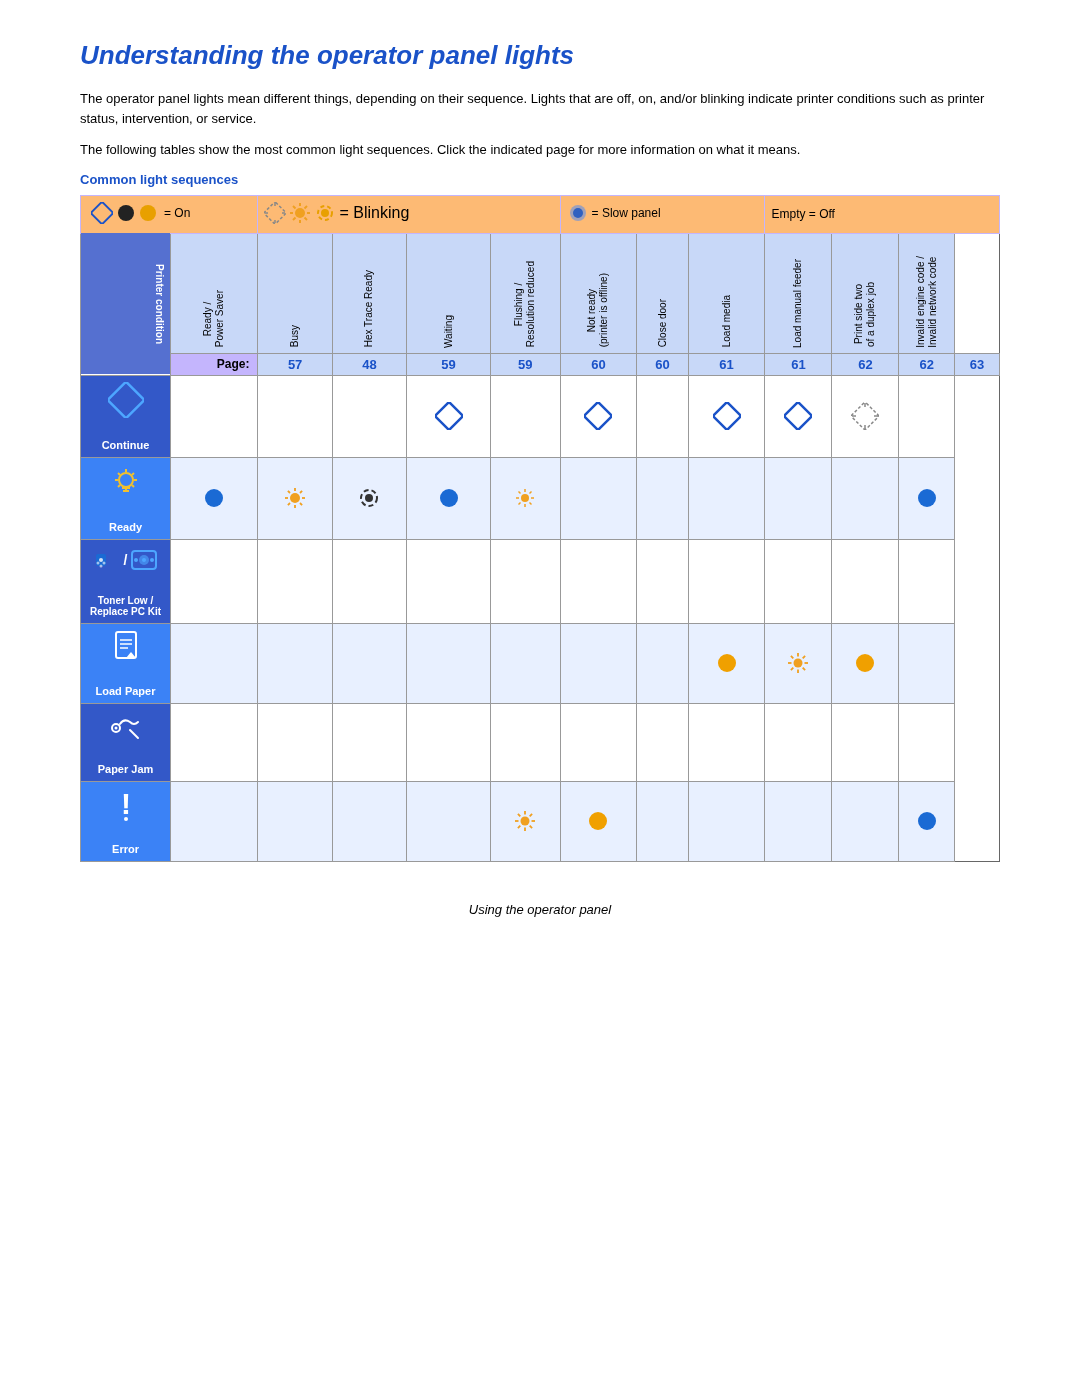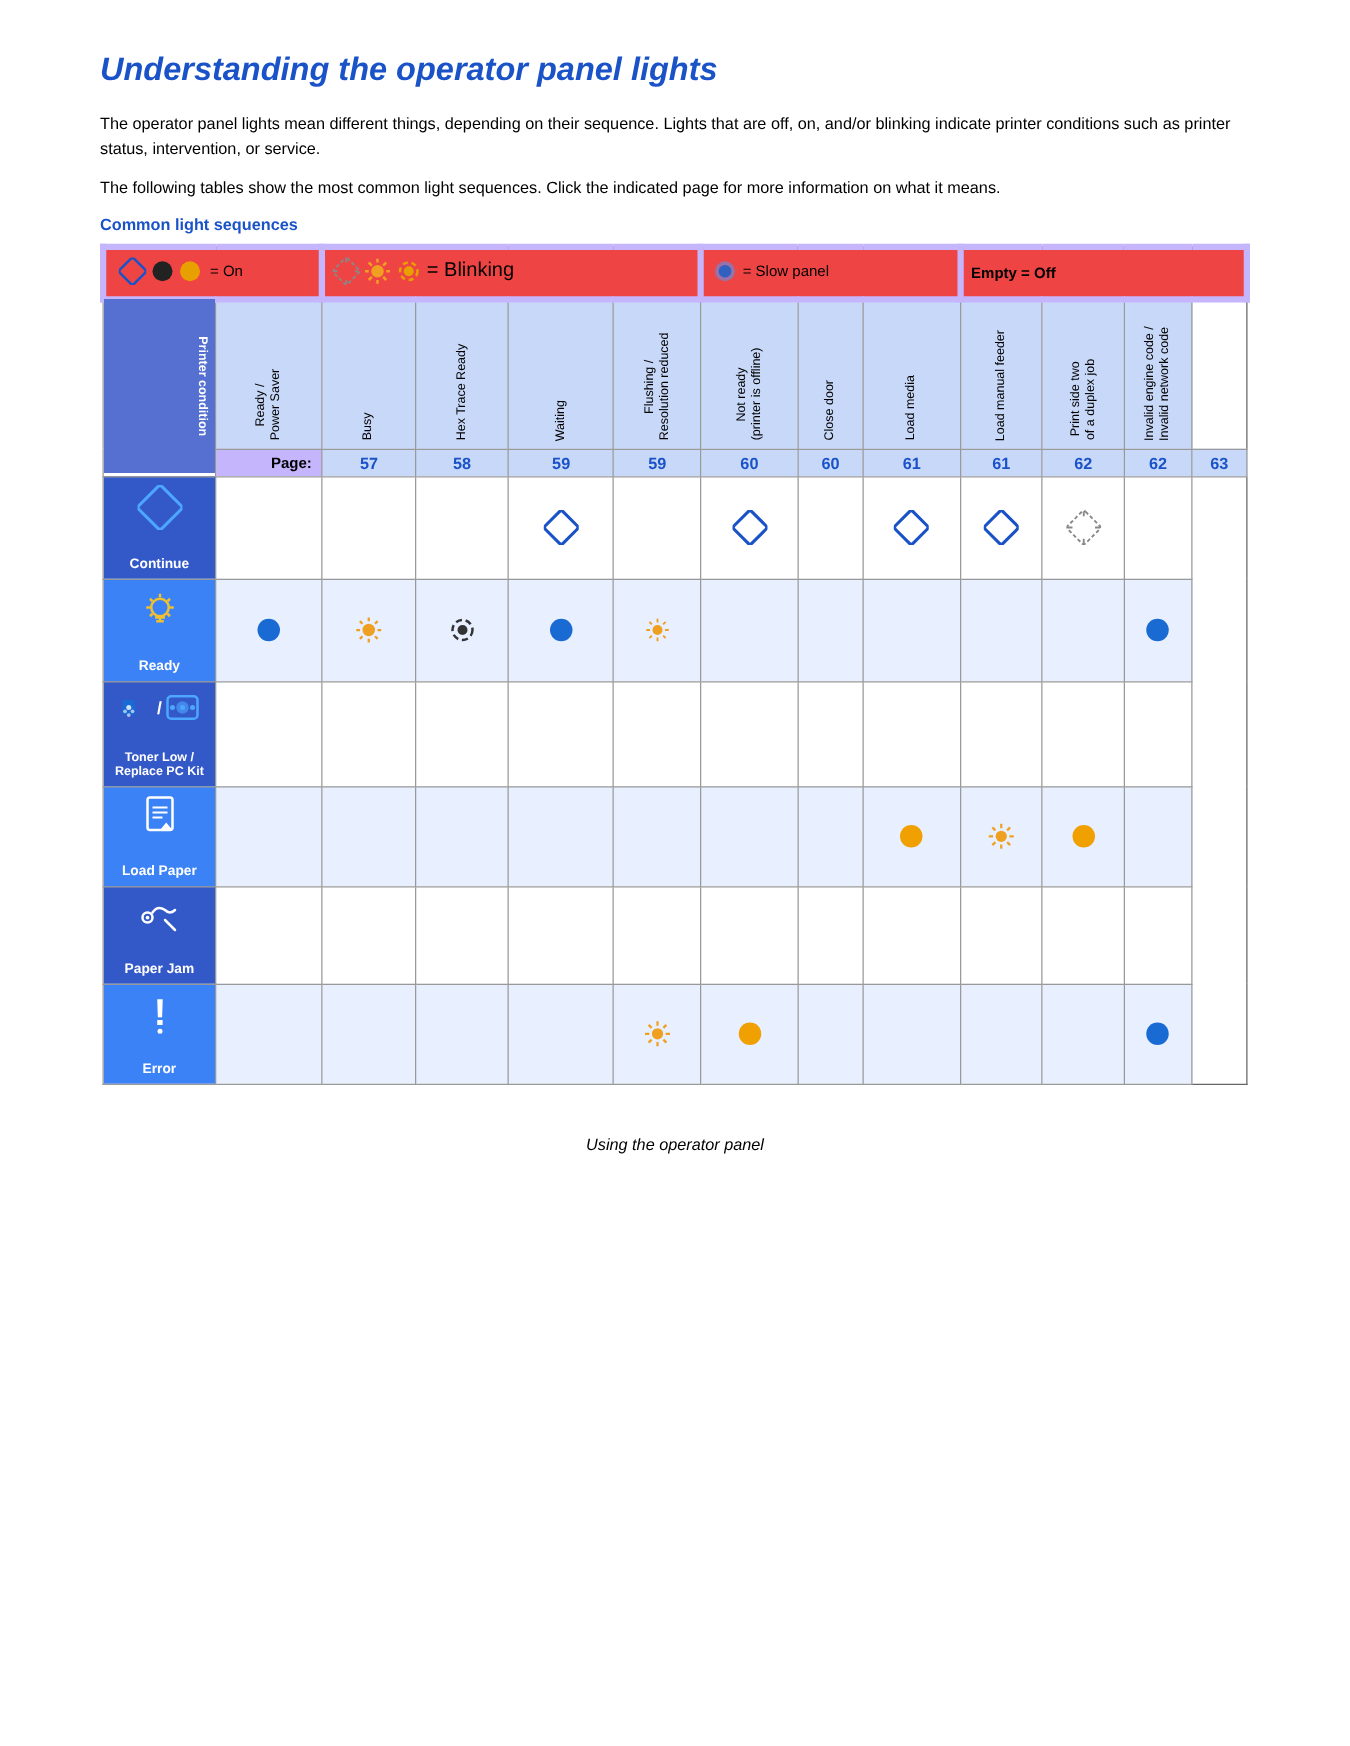--- a/index.html
+++ b/index.html
@@ -37,22 +37,22 @@
       border: 1.5px solid #666;
     }
     .light-table td, .light-table th {
       border: 1px solid #999;
       text-align: center;
       vertical-align: middle;
       padding: 3px;
     }
     
     .legend-row td {
-      background: #ef4444;
-      border: 5px solid #c4b5fd;
+      background: #fdba74;
+      border: 1px solid #c4b5fd;
       padding: 4px 8px;
       font-size: 12px;
     }
     
     .header-row td {
       background: #c8d8f8;
       font-size: 10px;
       padding: 3px 2px;
       height: 120px;
       vertical-align: bottom;
@@ -197,21 +197,21 @@
     </td>
     <td colspan="3" style="text-align:left; padding:6px 6px;">
       <span style="display:inline-flex; align-items:center; gap:3px;">
         <svg width="22" height="22" viewBox="0 0 22 22">
           <circle cx="11" cy="11" r="8" fill="#6090e8" opacity="0.6"></circle>
           <circle cx="11" cy="11" r="5" fill="#3060c0"></circle>
         </svg>
         <span style="font-size:12px;">= Slow panel</span>
       </span>
     </td>
-    <td colspan="4" style="text-align:left; padding:6px 6px;font-weight:bold;">
+    <td colspan="4" style="text-align:left; padding:6px 6px;">
       <span style="font-size:12px;">Empty = Off</span>
     </td>
   </tr>
 
   <tr class="header-row">
     <td class="printer-condition" rowspan="2">
       <span class="rotated-text">Printer condition</span>
     </td>
 
     <td>
@@ -255,21 +255,21 @@
     </td>
 
     <td>
       <span class="rotated-text">Invalid engine code /<br>Invalid network code</span>
     </td>
   </tr>
 
   <tr class="page-row">
     <td class="label-cell">Page:</td>
     <td class="page-num" style="color:#1a52c8; cursor:pointer;">57</td>
-    <td class="page-num" style="color:#1a52c8; cursor:pointer;">58</td>
+    <td class="page-num" style="color:#1a52c8; cursor:pointer;">48</td>
     <td class="page-num" style="color:#1a52c8; cursor:pointer;">59</td>
     <td class="page-num" style="color:#1a52c8; cursor:pointer;">59</td>
     <td class="page-num" style="color:#1a52c8; cursor:pointer;">60</td>
     <td class="page-num" style="color:#1a52c8; cursor:pointer;">60</td>
     <td class="page-num" style="color:#1a52c8; cursor:pointer;">61</td>
     <td class="page-num" style="color:#1a52c8; cursor:pointer;">61</td>
     <td class="page-num" style="color:#1a52c8; cursor:pointer;">62</td>
     <td class="page-num" style="color:#1a52c8; cursor:pointer;">62</td>
     <td class="page-num" style="color:#1a52c8; cursor:pointer;">63</td>
   </tr>

